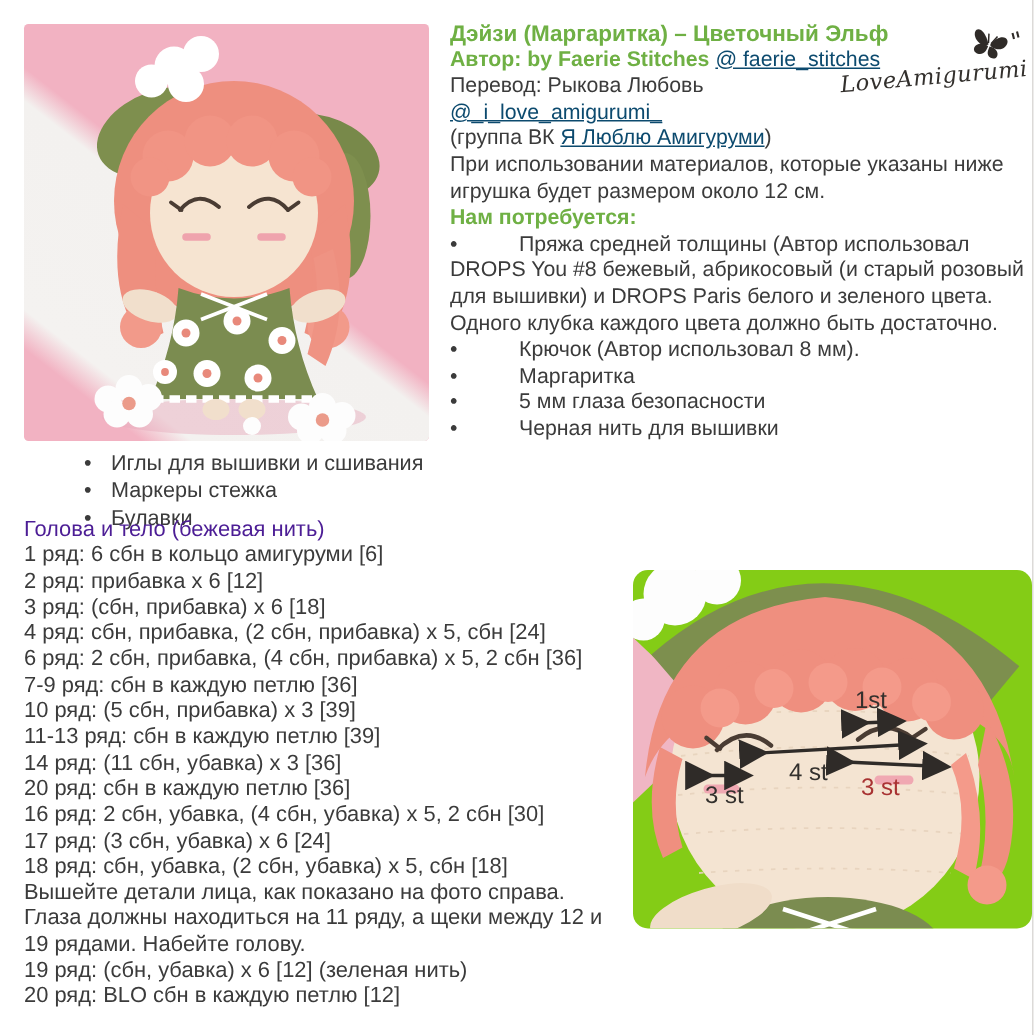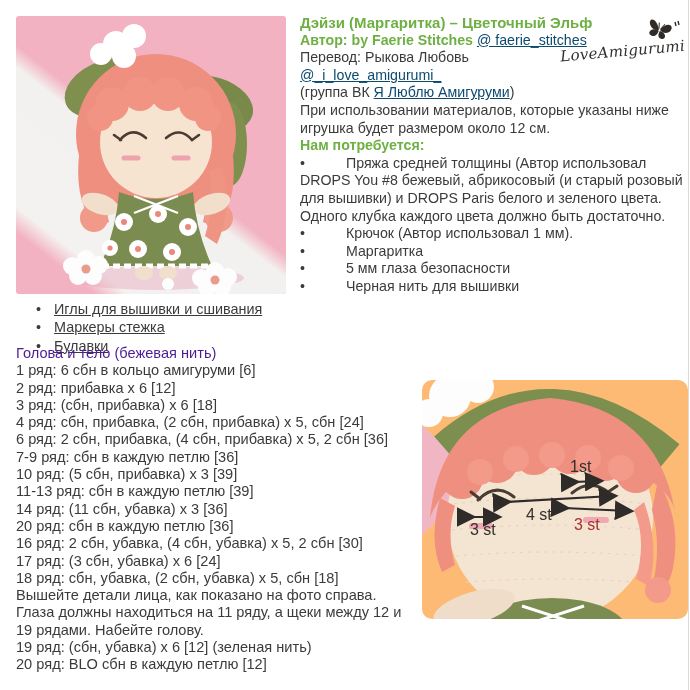--- a/index.html
+++ b/index.html
@@ -39,32 +39,32 @@
   .logo{position:absolute;left:558px;top:16px;width:130px;height:56px;}
   .logo-text{
     position:absolute;left:2px;top:26px;width:126px;
     font-family:"DejaVu Serif",serif;font-style:italic;
     font-size:15px;color:#33302d;transform:rotate(-5deg);letter-spacing:.3px;
     white-space:nowrap;
   }
   .logo svg{position:absolute;right:8px;top:0;}
 
   
-  .tools{position:absolute;left:36px;top:300px;font-size:14.4px;line-height:18.4px;text-decoration:underline;}
+  .tools{position:absolute;left:56px;top:300px;font-size:14.4px;line-height:18.4px;}
   .tool-item .dot{display:inline-block;width:10px;}
   .tool-item .tab{display:inline-block;width:8px;}
 
   
   .pattern{
     position:absolute;left:16px;top:345px;width:672px;
     font-size:14.6px;line-height:17.3px;
   }
   .photo2{
     float:right;width:266px;height:239px;margin:35px 0 6px 12px;
-    background:#fdba74;border-radius:10px;overflow:hidden;position:relative;
+    background:#84cc16;border-radius:10px;overflow:hidden;position:relative;
   }
   .photo2 svg{position:absolute;left:0;top:0;}
   .sec-head{color:#4c1d95;font-weight:normal;}
 </style>
 </head>
 <body>
 
 <div class="page-edge"></div>
 
 <div class="photo1">
@@ -204,21 +204,21 @@
   </div>
   <div>
     <span>(группа ВК </span><span class="lnk">Я Люблю Амигуруми</span><span>)</span>
   </div>
   <div>При использовании материалов, которые указаны ниже игрушка будет размером около 12 см.</div>
   <div class="green">Нам потребуется:</div>
   <div>
 
       <div class="mat-item"><span class="dot">•</span><span class="tab"></span><span>Пряжа средней толщины (Автор использовал DROPS You #8 бежевый, абрикосовый (и старый розовый для вышивки) и DROPS Paris белого и зеленого цвета. Одного клубка каждого цвета должно быть достаточно.</span></div>
 
-      <div class="mat-item"><span class="dot">•</span><span class="tab"></span><span>Крючок (Автор использовал 1 мм).</span></div>
+      <div class="mat-item"><span class="dot">•</span><span class="tab"></span><span>Крючок (Автор использовал 8 мм).</span></div>
 
       <div class="mat-item"><span class="dot">•</span><span class="tab"></span><span>Маргаритка</span></div>
 
       <div class="mat-item"><span class="dot">•</span><span class="tab"></span><span>5 мм глаза безопасности</span></div>
 
       <div class="mat-item"><span class="dot">•</span><span class="tab"></span><span>Черная нить для вышивки</span></div>
     </div>
 </div>
 
 <div class="tools">

